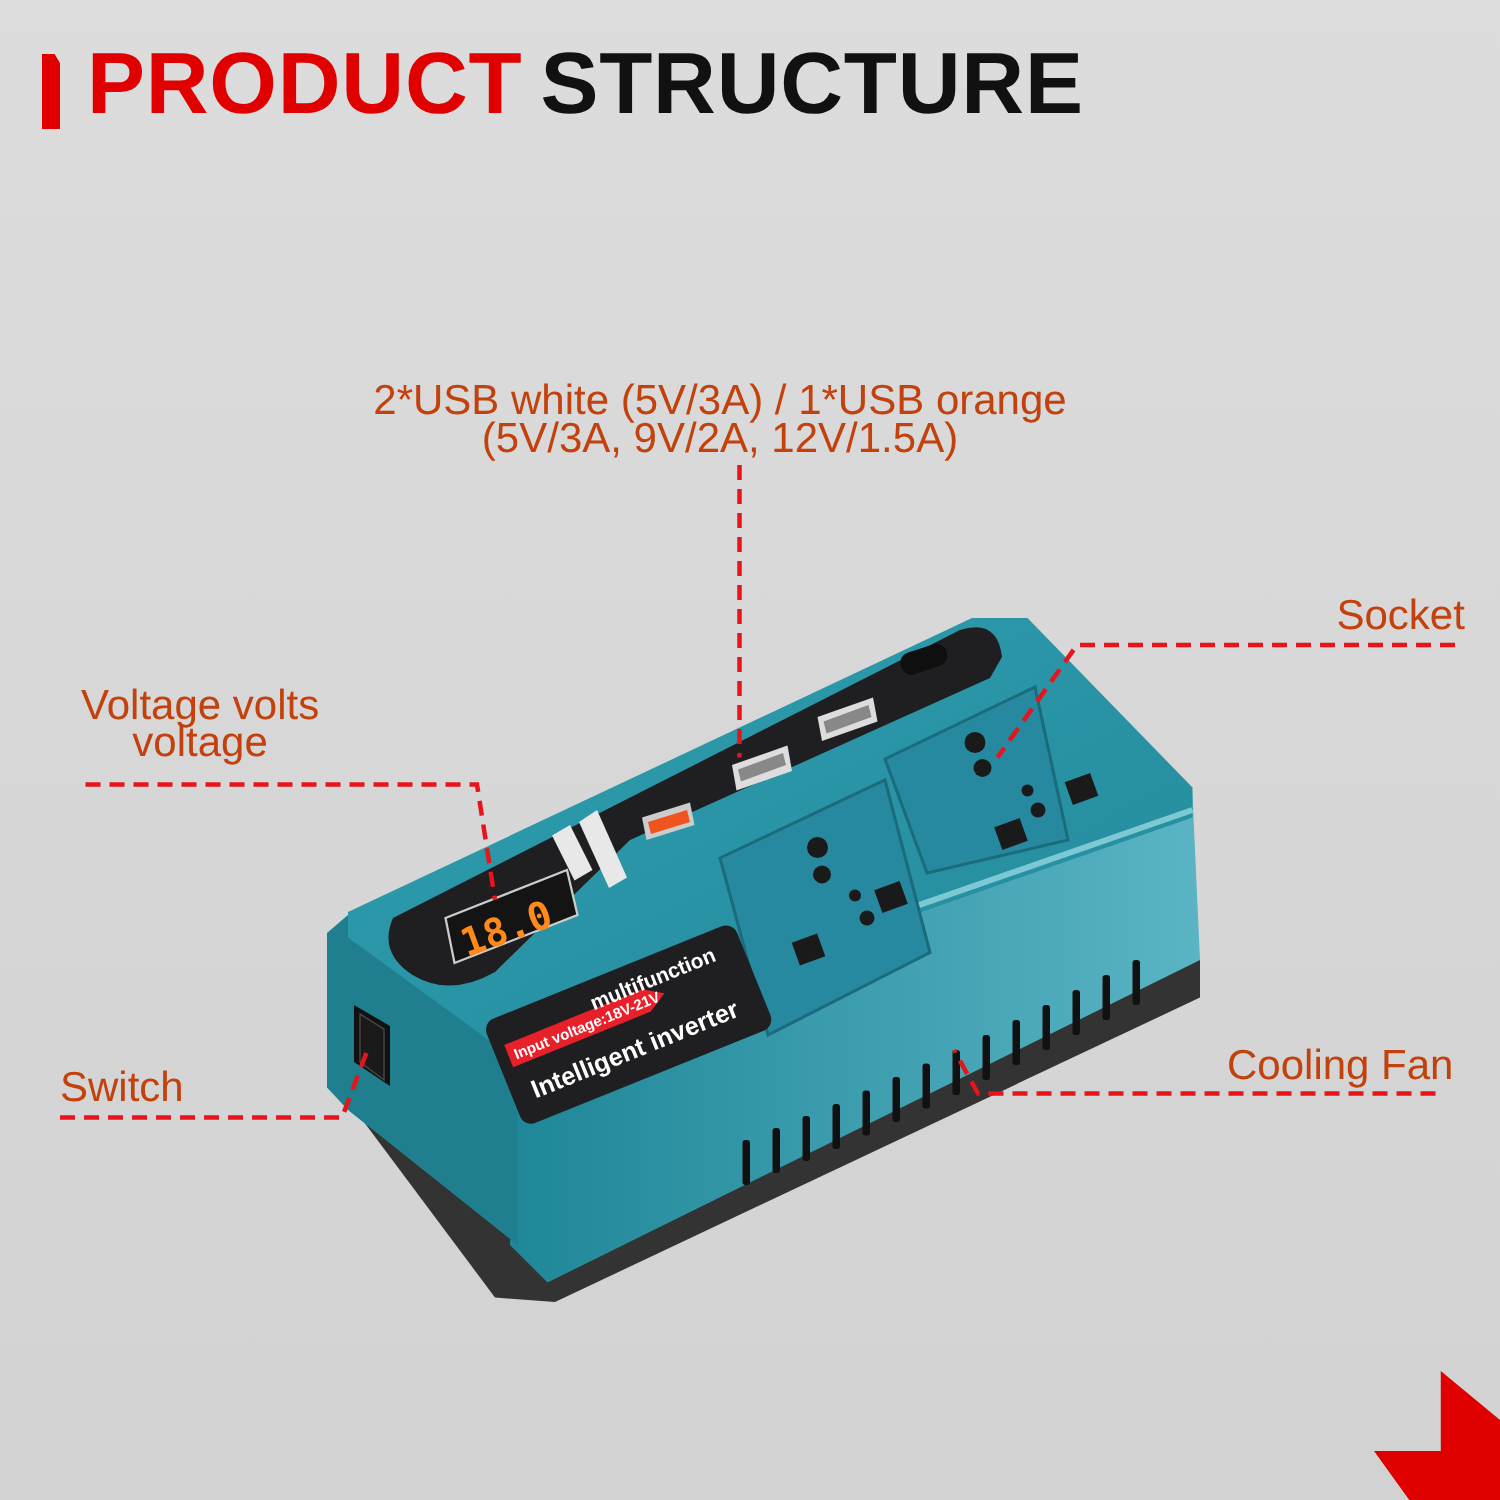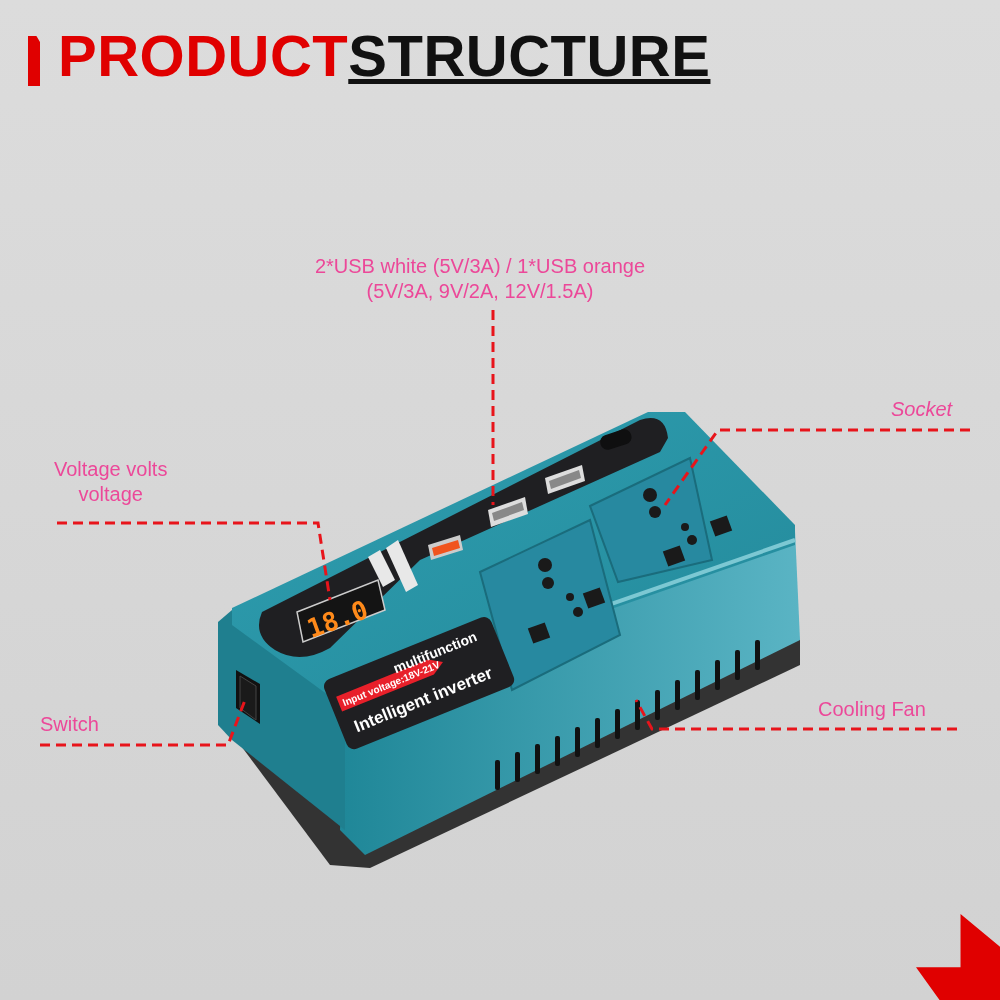--- a/index.html
+++ b/index.html
@@ -4,26 +4,26 @@
 <style>
   html,body{margin:0;padding:0;}
   body{width:1000px;height:1000px;position:relative;overflow:hidden;
     background:linear-gradient(180deg,#dcdcdc 0%,#d6d6d6 60%,#d2d2d2 100%);
     font-family:"Liberation Sans","DejaVu Sans",sans-serif;}
   .title{position:absolute;left:28px;top:26px;height:60px;display:flex;align-items:flex-end;}
   .title-bar{width:12px;height:50px;background:#e00000;margin-right:18px;
     clip-path:polygon(0 0,70% 0,100% 12%,100% 100%,0 100%);}
   .title-text{font-size:58px;font-weight:bold;letter-spacing:0.5px;line-height:60px;}
   .t-red{color:#e00000;}
-  .t-black{color:#111;margin-left:0;text-decoration:underline;}
-  .label{position:absolute;color:#ec4899;font-size:20px;line-height:25px;}
+  .t-black{color:#111;margin-left:12px;}
+  .label{position:absolute;color:#c2410c;font-size:28px;line-height:25px;}
   .usb-label{left:230px;top:254px;width:500px;text-align:center;}
   .volt-label{left:54px;top:457px;text-align:center;}
   .switch-label{left:40px;top:712px;}
-  .socket-label{left:891px;top:397px;font-style:italic;}
+  .socket-label{left:891px;top:397px;}
   .fan-label{left:818px;top:697px;}
   svg.scene{position:absolute;left:0;top:0;}
   .corner{position:absolute;left:916px;top:914px;width:84px;height:86px;background:#e00000;
     clip-path:polygon(53% 0%,100% 38%,100% 100%,28% 100%,0% 62%,53% 62%);}
 </style>
 </head>
 <body>
 
 <div class="title">
   <div class="title-bar"></div>

